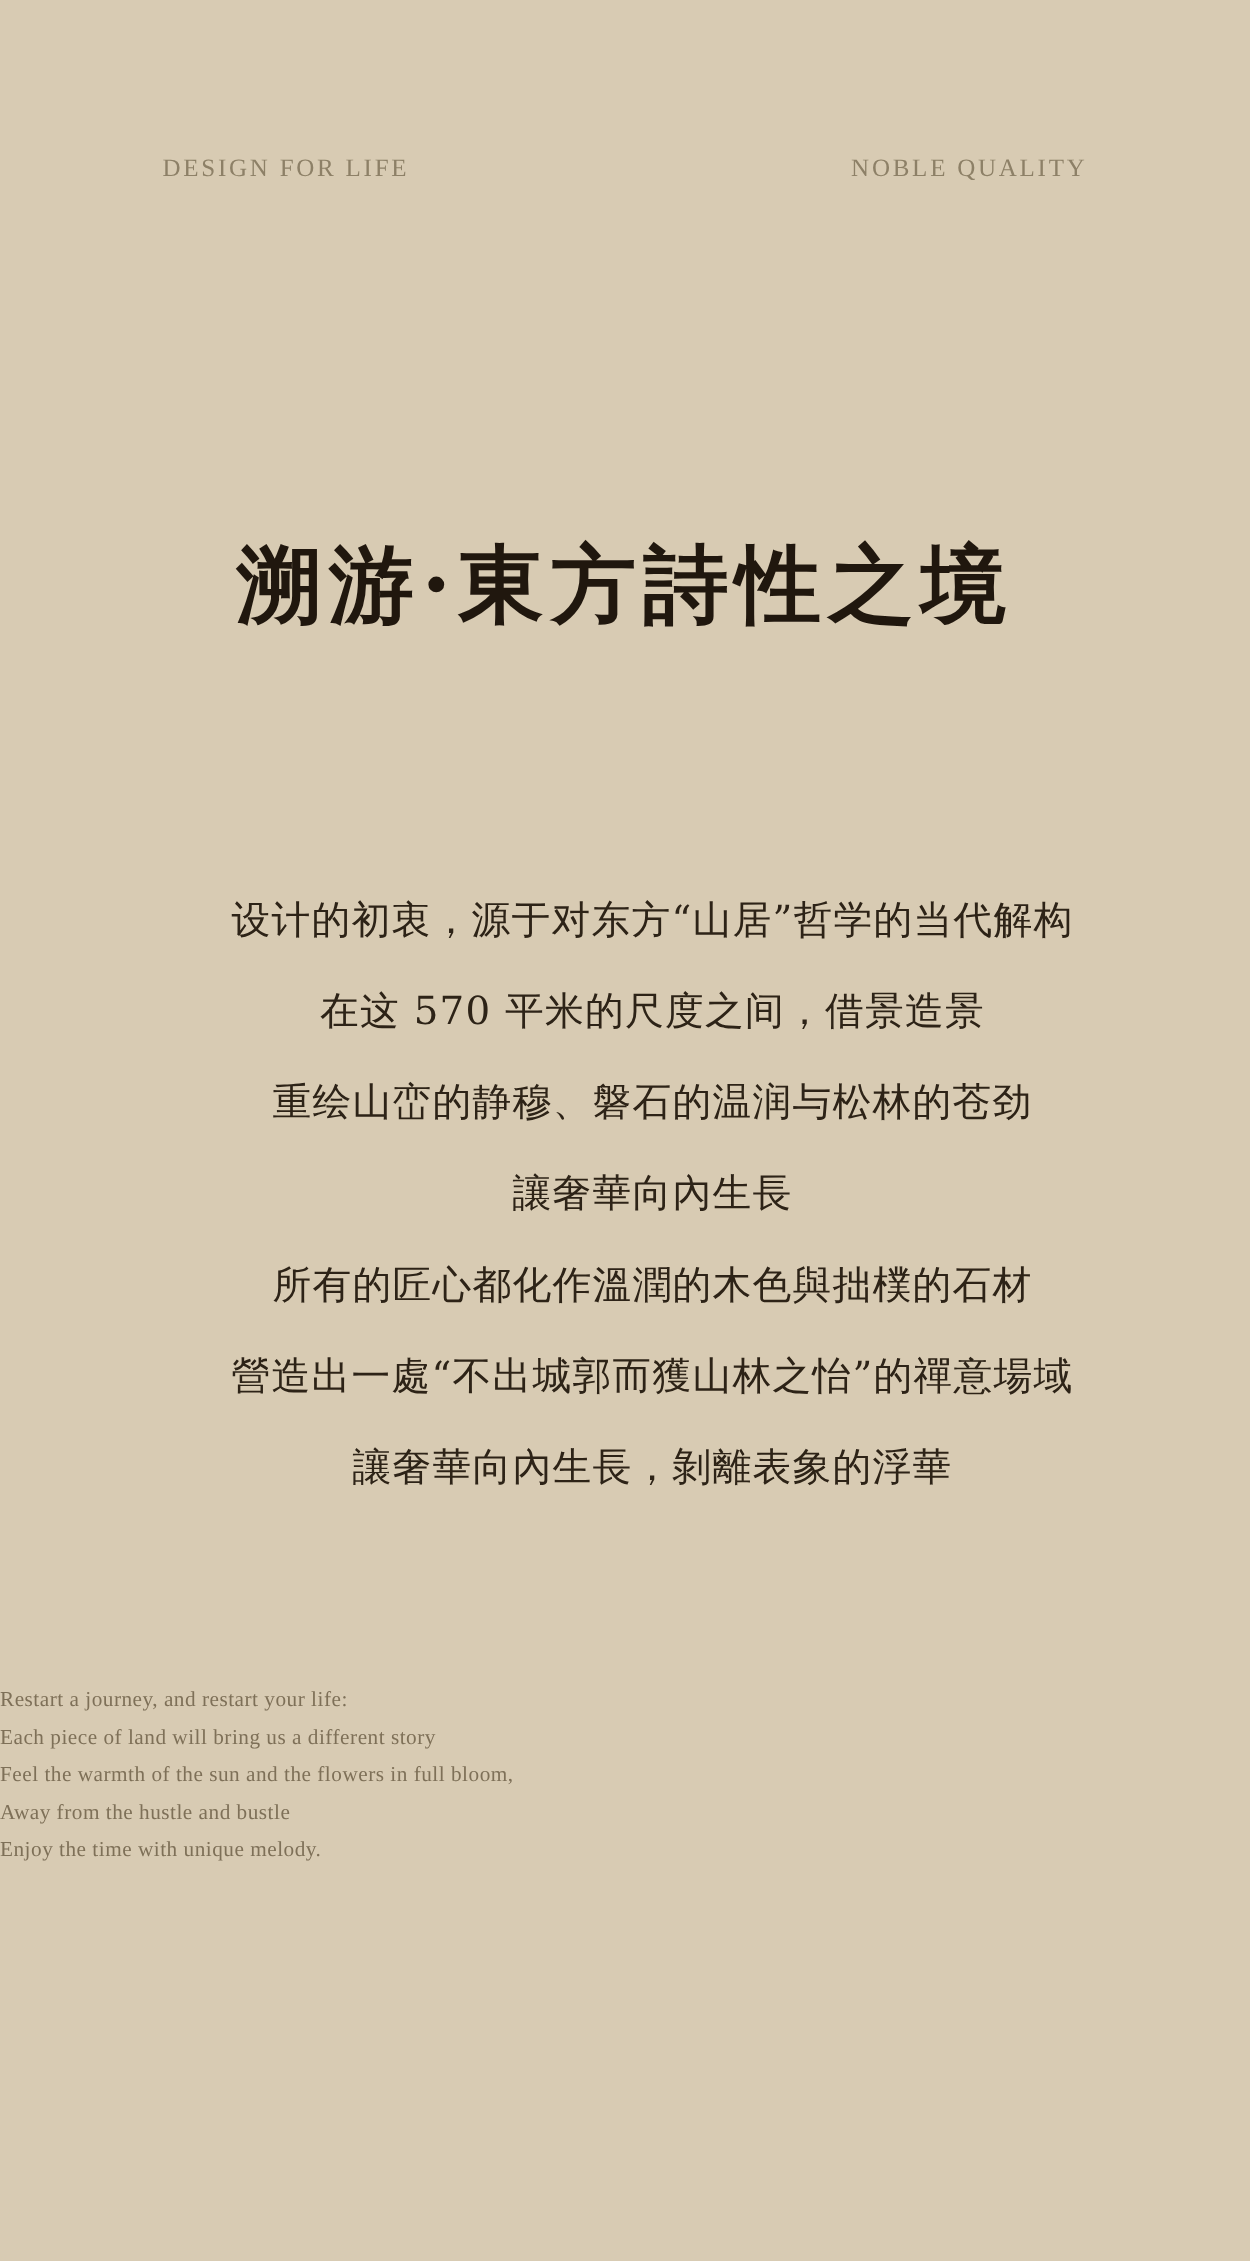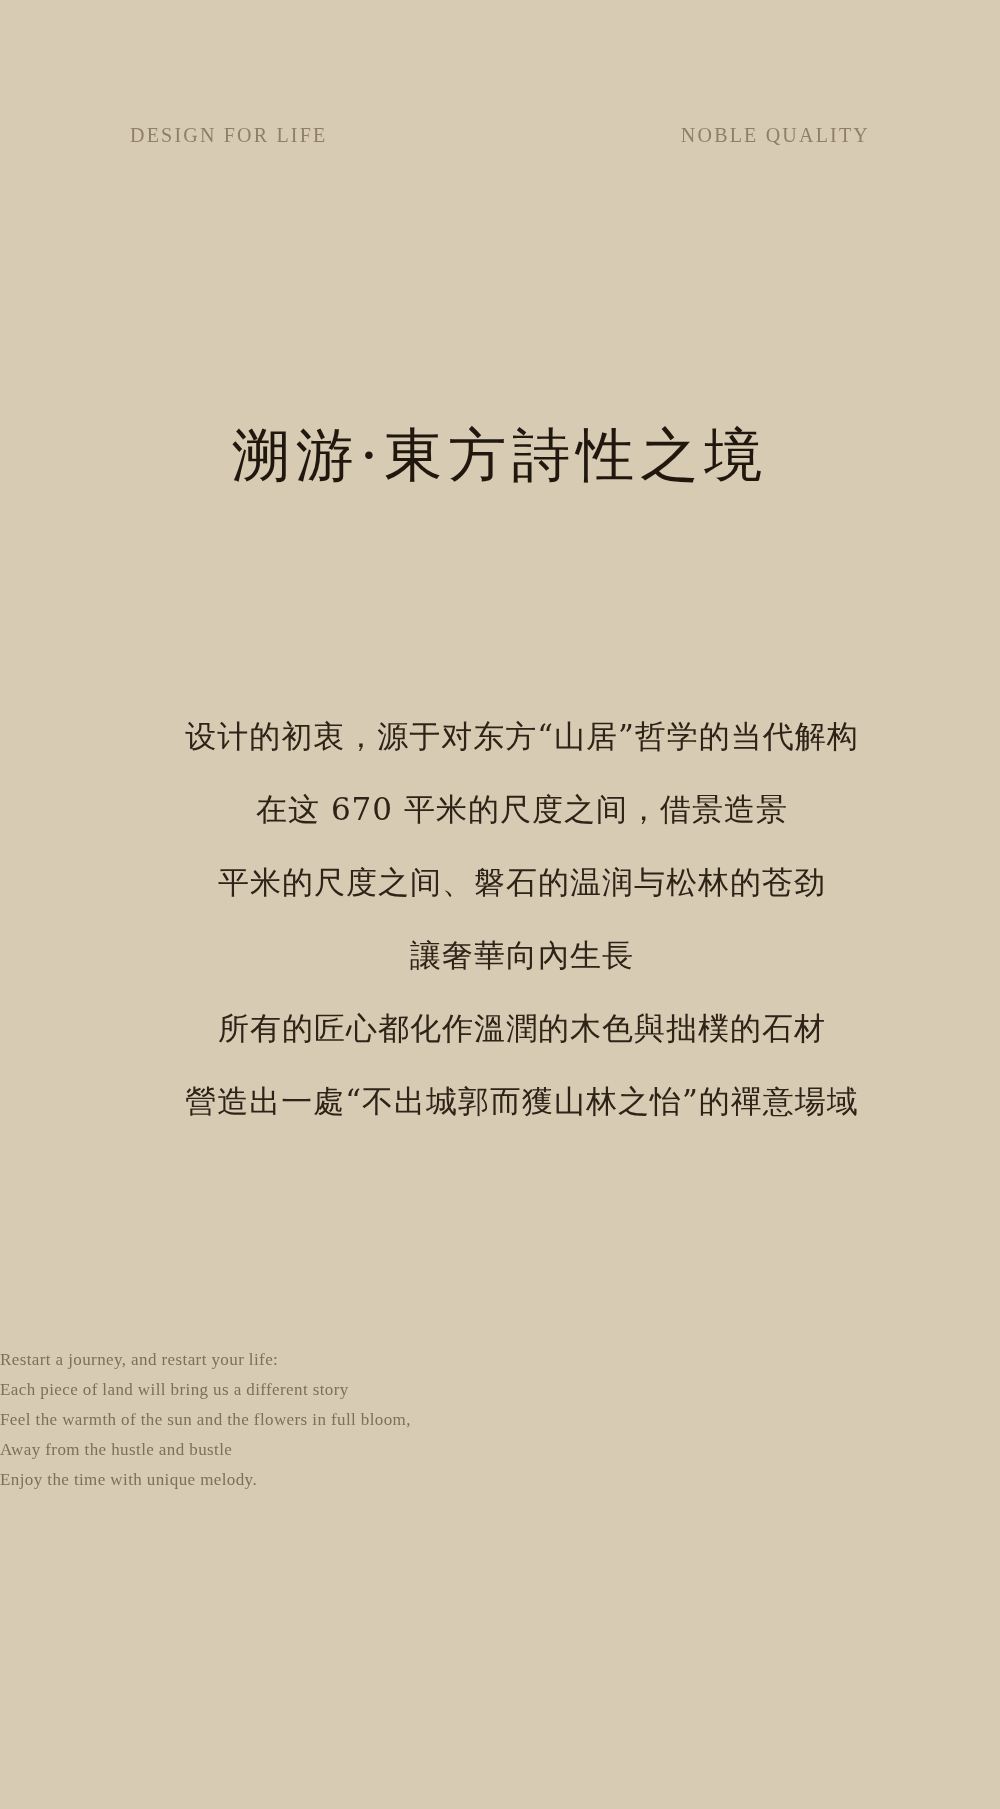--- a/index.html
+++ b/index.html
@@ -44,22 +44,22 @@
   
   .title-wrap {
     position: absolute;
     top: 385px;
     left: 0;
     width: 1000px;
     text-align: center;
   }
   .title {
     font-family: "DejaVu Serif", "Liberation Serif", serif;
-    font-size: 58px;
-    font-weight: 400;
+    font-size: 68px;
+    font-weight: 700;
     letter-spacing: 6px;
     color: #20170e;
     line-height: 1.1;
     white-space: nowrap;
   }
 
   
   .verse {
     position: absolute;
     top: 700px;
@@ -102,25 +102,26 @@
     <div class="eyebrow">DESIGN FOR LIFE</div>
     <div class="eyebrow">NOBLE QUALITY</div>
   </div>
 
   <div class="title-wrap">
     <h1 class="title">溯游·東方詩性之境</h1>
   </div>
 
   <div class="verse">
     <div class="verse-line">设计的初衷，源于对东方“山居”哲学的当代解构</div>
-    <div class="verse-line">在这 670 平米的尺度之间，借景造景</div>
-    <div class="verse-line">平米的尺度之间、磐石的温润与松林的苍劲</div>
+    <div class="verse-line">在这 570 平米的尺度之间，借景造景</div>
+    <div class="verse-line">重绘山峦的静穆、磐石的温润与松林的苍劲</div>
     <div class="verse-line">讓奢華向內生長</div>
     <div class="verse-line">所有的匠心都化作溫潤的木色與拙樸的石材</div>
     <div class="verse-line">營造出一處“不出城郭而獲山林之怡”的禪意場域</div>
+    <div class="verse-line">讓奢華向內生長，剝離表象的浮華</div>
   </div>
 
   <div class="footnote">
     <div class="footnote-line">Restart a journey, and restart your life:</div>
     <div class="footnote-line">Each piece of land will bring us a different story</div>
     <div class="footnote-line">Feel the warmth of the sun and the flowers in full bloom,</div>
     <div class="footnote-line">Away from the hustle and bustle</div>
     <div class="footnote-line">Enjoy the time with unique melody.</div>
   </div>
 

